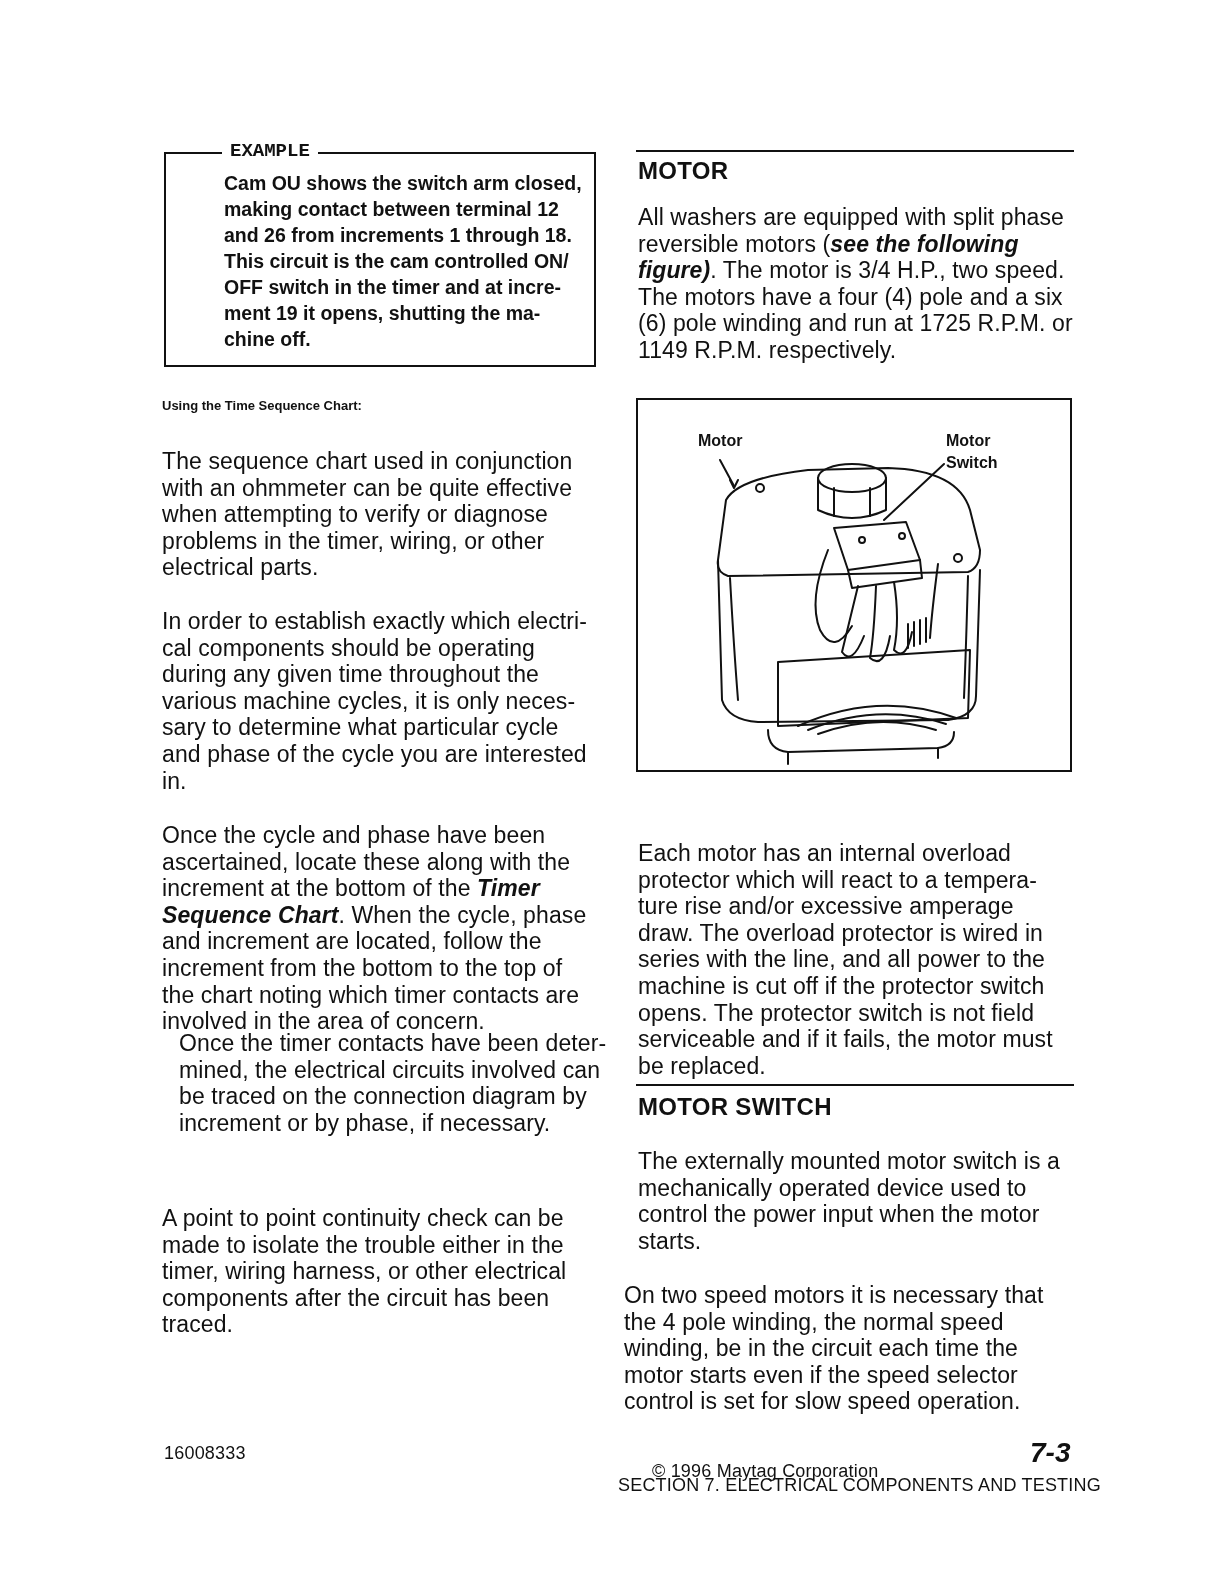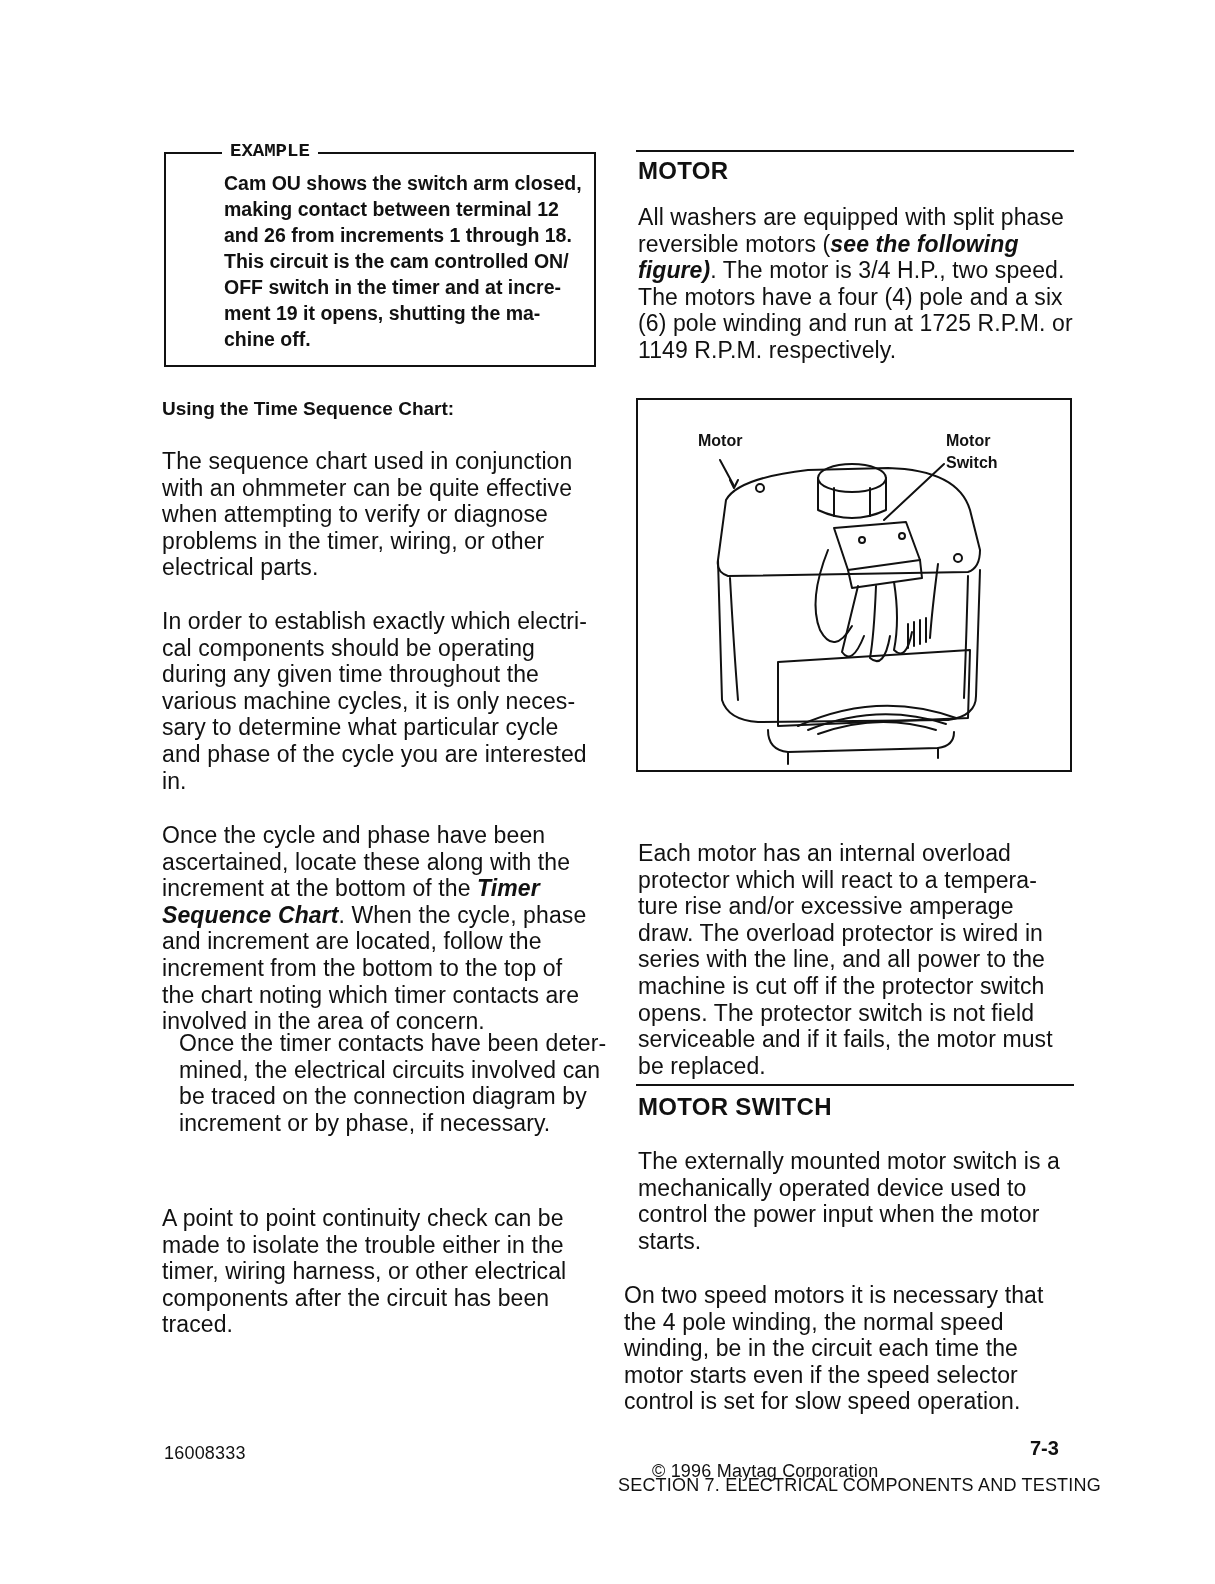--- a/index.html
+++ b/index.html
@@ -18,33 +18,33 @@
   }
   .example-label {
     left: 222px; top: 140px; background: #fff; padding: 0 8px;
     font-weight: bold; font-size: 19px; line-height: 22px; font-family: Liberation Mono, monospace;
   }
   .example-text {
     left: 176px; top: 170px; width: 420px;
     font-weight: bold; font-size: 19.5px; line-height: 26px; white-space: pre-line; margin-left: 48px;
   }
 
-  .subhead { font-weight: bold; font-size: 19px; }
+  .subhead { font-weight: bold; font-size: 13px; }
 
   .rule { height: 2px; background: #111; }
   .section-title { font-weight: bold; font-size: 24px; letter-spacing: 0.3px; }
 
   .figure-box {
     left: 636px; top: 398px; width: 436px; height: 374px;
     border: 2px solid #111; box-sizing: border-box;
   }
   .fig-label { font-weight: bold; font-size: 16px; line-height: 22px; white-space: pre-line; }
 
   .footer-small { font-size: 18px; letter-spacing: 0.2px; }
-  .page-num { font-weight: bold; font-size: 20px; }
+  .page-num { font-weight: bold; font-size: 28px; font-style: italic; }
 </style>
 </head>
 <body>
 
 <div class="abs example-box"></div>
 <div class="abs example-label">EXAMPLE</div>
 <div class="abs example-text">Cam OU shows the switch arm closed,
  making contact between terminal 12
 and 26 from increments 1 through 18.
 This circuit is the cam controlled ON/

